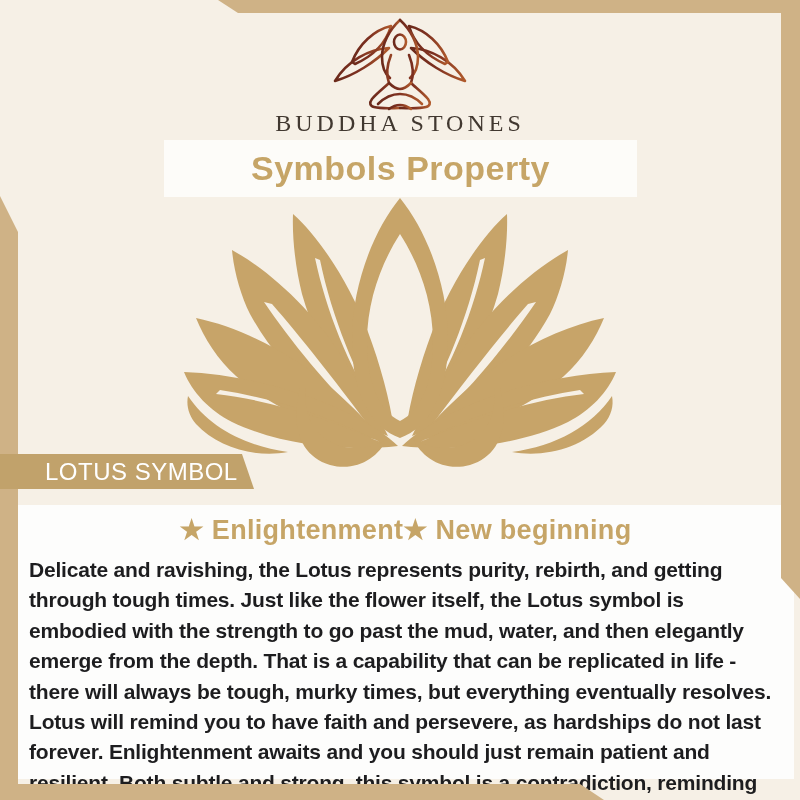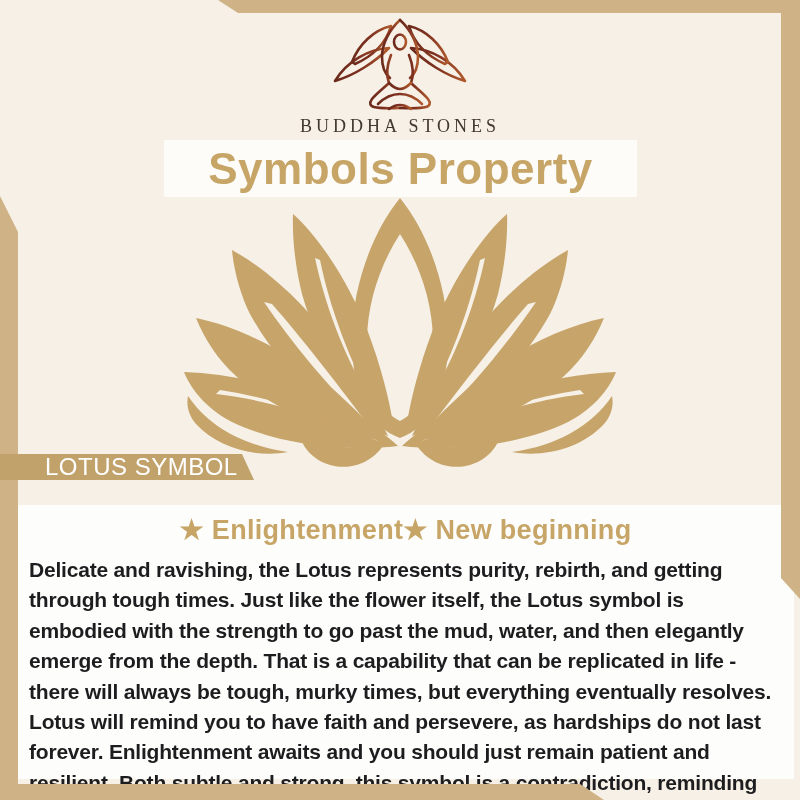--- a/index.html
+++ b/index.html
@@ -14,34 +14,34 @@
     clip-path:polygon(0 0,100% 0,100% 100%,20px 100%);}
   .band-right{right:0;top:0;width:19px;height:599px;
     clip-path:polygon(0 0,100% 0,100% 100%,0 578px);}
   .band-left{left:0;top:196px;width:18px;height:604px;
     clip-path:polygon(0 0,100% 36px,100% 100%,0 100%);}
   .band-bottom{left:0;top:784px;width:604px;height:16px;
     clip-path:polygon(0 0,580px 0,100% 100%,0 100%);}
 
   .logo{position:absolute;left:325px;top:17px;width:150px;height:95px;z-index:2;}
   .brand{
-    position:absolute;left:0;right:0;top:116px;text-align:center;z-index:2;
-    font-family:"Liberation Serif", serif;font-size:18px;letter-spacing:4px;
+    position:absolute;left:0;right:0;top:110px;text-align:center;z-index:2;
+    font-family:"Liberation Serif", serif;font-size:24px;letter-spacing:4px;
     color:#413830;
   }
   .title-band{
     position:absolute;left:164px;top:140px;width:473px;height:57px;z-index:2;
     background:#fdfcf9;display:flex;align-items:center;justify-content:center;
   }
   .title-band .title{
-    font-size:44px;font-weight:700;color:#c6a567;letter-spacing:.5px;
+    font-size:34px;font-weight:700;color:#c6a567;letter-spacing:.5px;
   }
   .lotus{position:absolute;left:180px;top:198px;width:440px;height:270px;z-index:1;}
   .banner{
-    position:absolute;left:0;top:454px;width:254px;height:26px;z-index:5;
+    position:absolute;left:0;top:454px;width:254px;height:35px;z-index:5;
     background:#c1a26b;clip-path:polygon(0 0,242px 0,254px 100%,0 100%);
     display:flex;align-items:center;
   }
   .banner .banner-label{
     color:#ffffff;font-size:24px;letter-spacing:.5px;padding-left:45px;
   }
   .content{
     position:absolute;left:17px;top:505px;width:777px;height:274px;z-index:3;
     background:#fdfdfc;
   }

